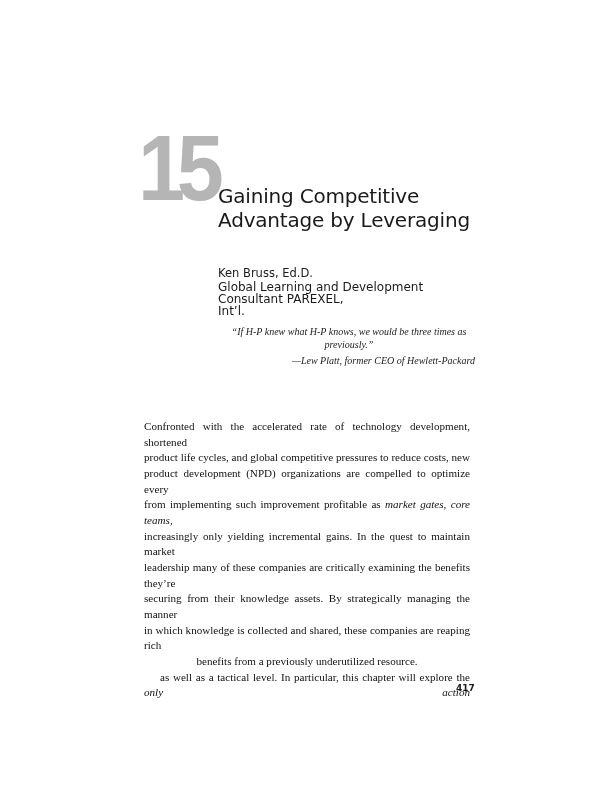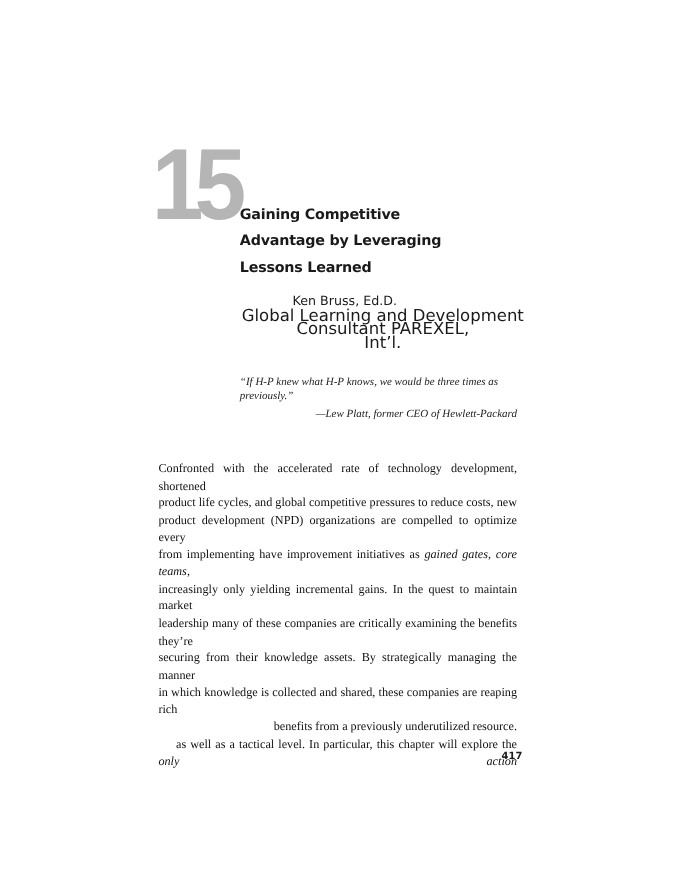--- a/index.html
+++ b/index.html
@@ -28,55 +28,54 @@
       transform: scaleX(0.92);
       transform-origin: left top;
     }
     .chapter-title {
       position: absolute;
       left: 218px;
       top: 184px;
       width: 270px;
       margin: 0;
       font-family: "DejaVu Sans", "Liberation Sans", sans-serif;
-      font-weight: bold;
-      font-size: 13px;
+      font-weight: normal;
+      font-size: 20px;
       line-height: 24px;
       color: #1a1a1a;
       letter-spacing: -0.2px;
     }
     .author-block {
       position: absolute;
       left: 218px;
       top: 266px;
       width: 260px;
       font-family: "DejaVu Sans", "Liberation Sans", sans-serif;
     }
     .author-name {
       font-size: 11.5px;
       line-height: 15px;
       color: #1a1a1a;
-      margin-left: 48px;
     }
     .author-affiliation {
-      font-size: 15px;
+      font-size: 12px;
       line-height: 12px;
       color: #1a1a1a;
-      text-align: center;
     }
     .epigraph {
       position: absolute;
       left: 218px;
-      top: 341px;
+      top: 325px;
       width: 262px;
       font-family: "Liberation Serif", "DejaVu Serif", serif;
       font-style: italic;
       font-size: 10px;
       line-height: 13px;
       color: #222222;
+      text-align: center;
     }
     .epigraph-attribution {
       margin-top: 3px;
       padding-left: 69px;
     }
     .body-text {
       position: absolute;
       left: 144px;
       top: 419px;
       width: 326px;
@@ -98,31 +97,30 @@
       top: 683px;
       width: 14px;
       text-align: right;
       font-family: "DejaVu Sans", "Liberation Sans", sans-serif;
       font-weight: bold;
       font-size: 9px;
       color: #1a1a1a;
     }
     .line { display: block; }
     .j { text-align: justify; text-align-last: justify; display: block; }
-    .jl { text-align: right; display: block; }
+    .jl { text-align: center; display: block; }
   </style>
 </head>
 <body>
 
 <div class="chapter-number">15</div>
 
 <h1 class="chapter-title">
   <span class="line">Gaining Competitive</span>
   <span class="line">Advantage by Leveraging</span>
-  <span class="line">Lessons Learned</span>
 </h1>
 
 <div class="author-block">
   <div class="author-name">Ken Bruss, Ed.D.</div>
   <div class="author-affiliation">
     <span class="line">Global Learning and Development Consultant PAREXEL,</span>
     <span class="line">Int’l.</span>
   </div>
 </div>
 
@@ -132,21 +130,21 @@
     <span class="line">previously.”</span>
   </div>
   <div class="epigraph-attribution">—Lew Platt, former CEO of Hewlett-Packard</div>
 </div>
 
 <div class="body-text">
   <p>
       <span class="j"><span>Confronted with the accelerated rate of technology development, shortened</span></span>
       <span class="j"><span>product life cycles, and global competitive pressures to reduce costs, new</span></span>
       <span class="j"><span>product development (NPD) organizations are compelled to optimize every</span></span>
-      <span class="j"><span>from implementing have improvement initiatives as </span><em>gained gates</em><span>, </span><em>core teams</em><span>,</span></span>
+      <span class="j"><span>from implementing such improvement profitable as </span><em>market gates</em><span>, </span><em>core teams</em><span>,</span></span>
       <span class="j"><span>increasingly only yielding incremental gains. In the quest to maintain market</span></span>
       <span class="j"><span>leadership many of these companies are critically examining the benefits they’re</span></span>
       <span class="j"><span>securing from their knowledge assets. By strategically managing the manner</span></span>
       <span class="j"><span>in which knowledge is collected and shared, these companies are reaping rich</span></span>
       <span class="jl"><span>benefits from a previously underutilized resource.</span></span>
     </p>
   <p class="indent">
       <span class="j"><span>as well as a tactical level. In particular, this chapter will explore the </span><em>only action</em></span>
     </p>
 </div>

